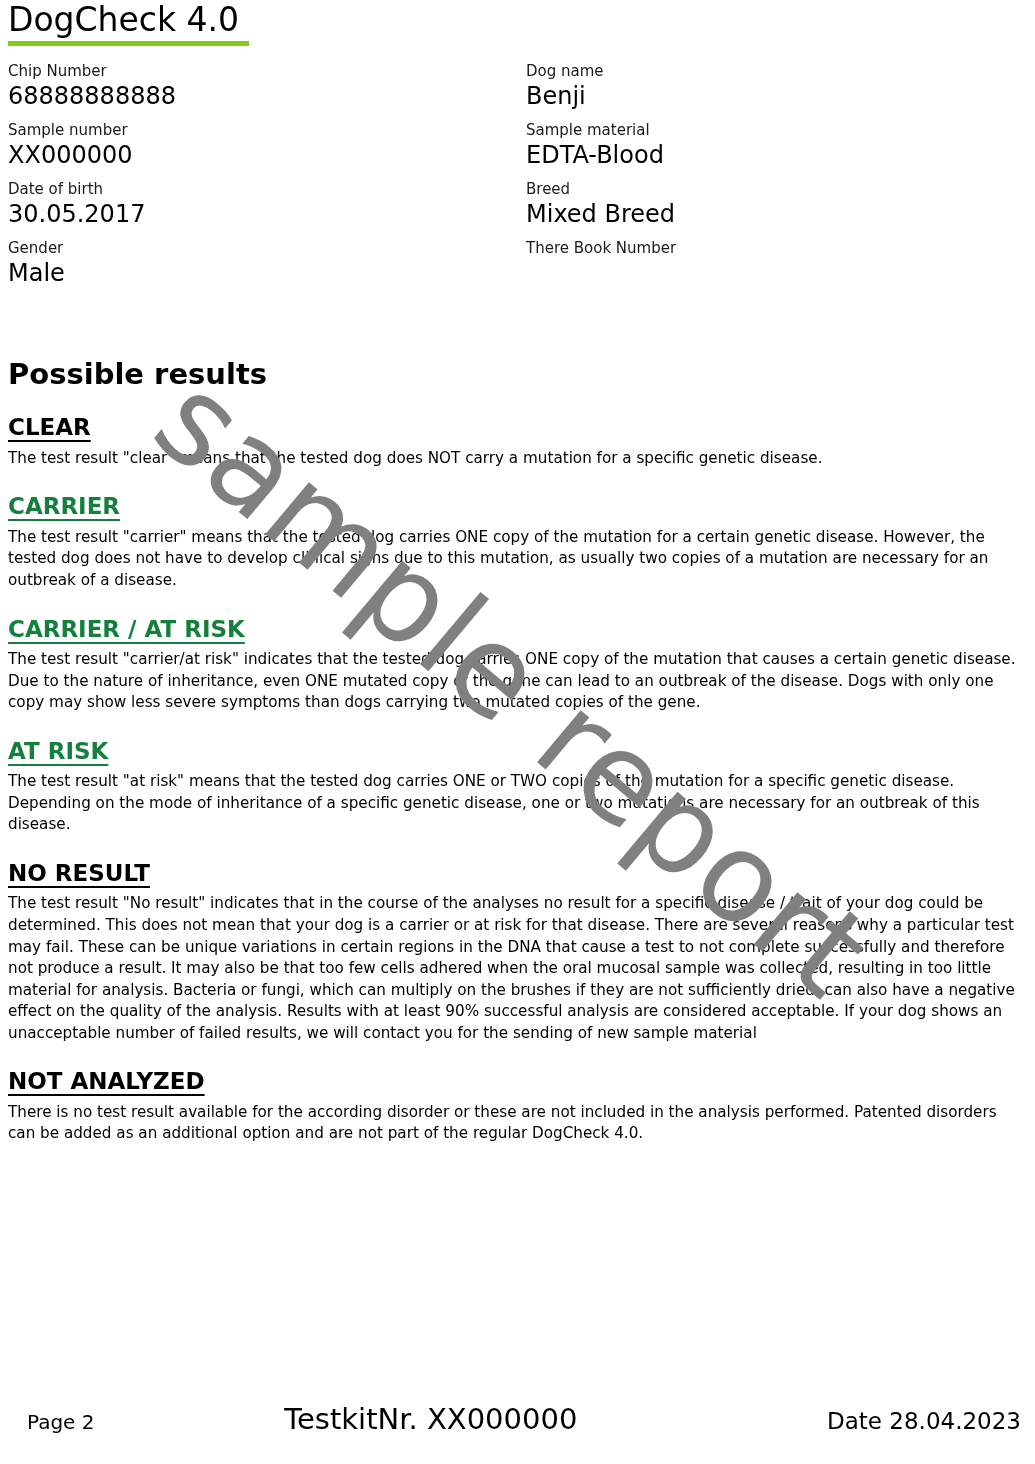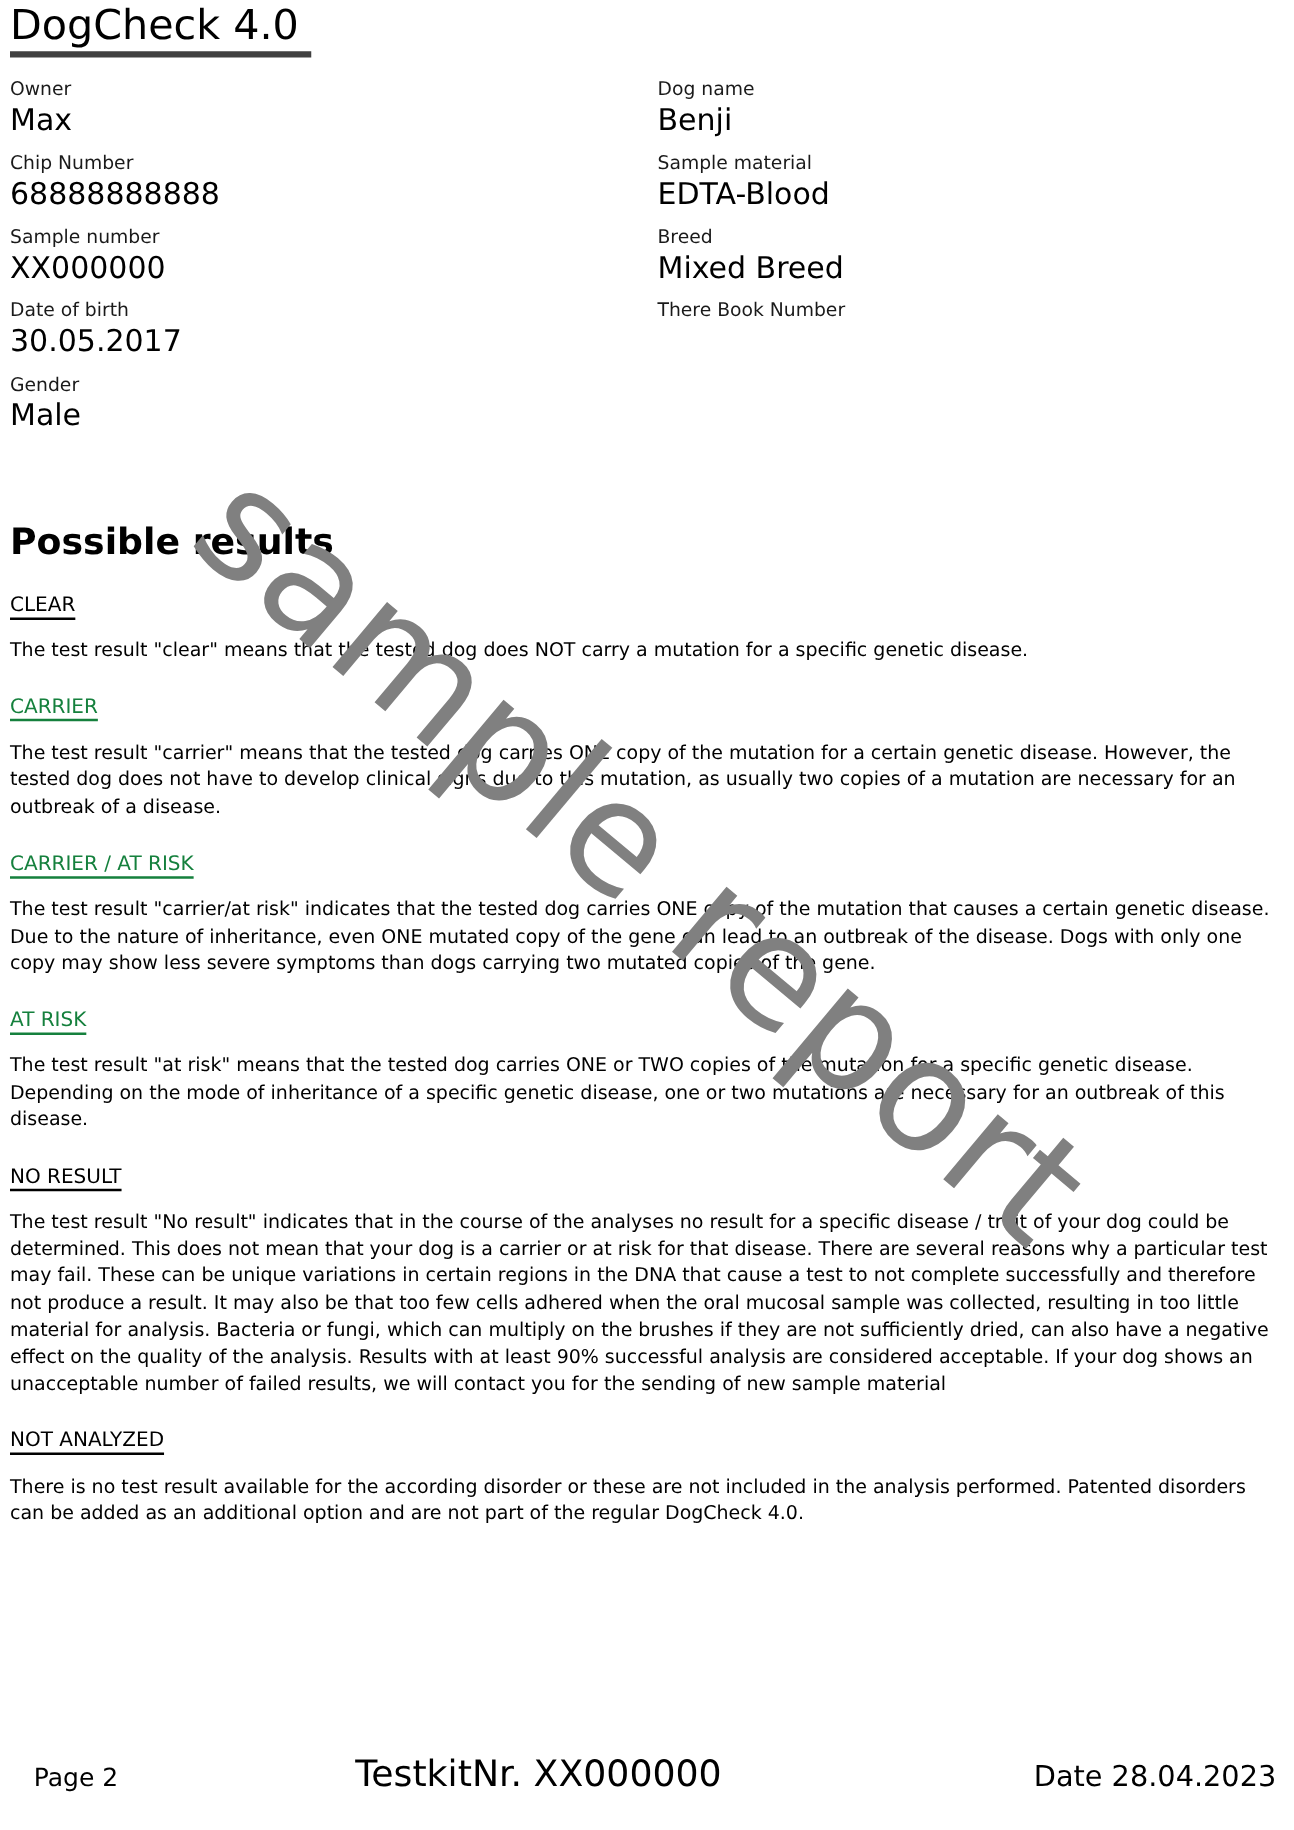--- a/index.html
+++ b/index.html
@@ -43,21 +43,21 @@
   
   .report-title {
     position: relative;
     z-index: 1;
     font-size: 33px;
     line-height: 1.1;
     padding-top: 2px;
     margin: 0 0 0 2px;
     font-weight: normal;
     display: inline-block;
-    border-bottom: 5px solid #404040;
+    border-bottom: 5px solid #84cc16;
     padding-bottom: 3px;
     padding-right: 10px;
   }
 
   
   .info-grid {
     position: relative;
     z-index: 1;
     margin-top: 16px;
     display: grid;
@@ -89,24 +89,24 @@
     position: relative;
     z-index: 1;
     font-size: 29px;
     font-weight: bold;
     margin: 60px 0 24px 2px;
     line-height: 1.1;
   }
 
   .result-block { position: relative; z-index: 1; margin-bottom: 24px; }
   .result-heading {
-    font-size: 16px;
+    font-size: 23px;
     line-height: 1.15;
-    font-weight: normal;
-    margin: 0 0 17px 2px;
+    font-weight: bold;
+    margin: 0 0 7px 2px;
     display: inline-block;
     text-decoration: underline;
     text-underline-offset: 5px;
     text-decoration-thickness: 2px;
   }
   .result-heading.black { color: #000000; }
   .result-heading.red   { color: #15803d; }
 
   .result-text {
     font-size: 15.2px;
@@ -138,24 +138,20 @@
 
 <div class="page">
 
   <div class="watermark">sample report</div>
 
   <h1 class="report-title">DogCheck 4.0</h1>
 
   <div class="info-grid">
     <div class="info-col">
 
-      <div class="info-field">
-        <div class="field-label">Owner</div>
-        <div class="field-value">Max</div>
-      </div>
 
       <div class="info-field">
         <div class="field-label">Chip Number</div>
         <div class="field-value">68888888888</div>
       </div>
 
       <div class="info-field">
         <div class="field-label">Sample number</div>
         <div class="field-value">XX000000</div>
       </div>

